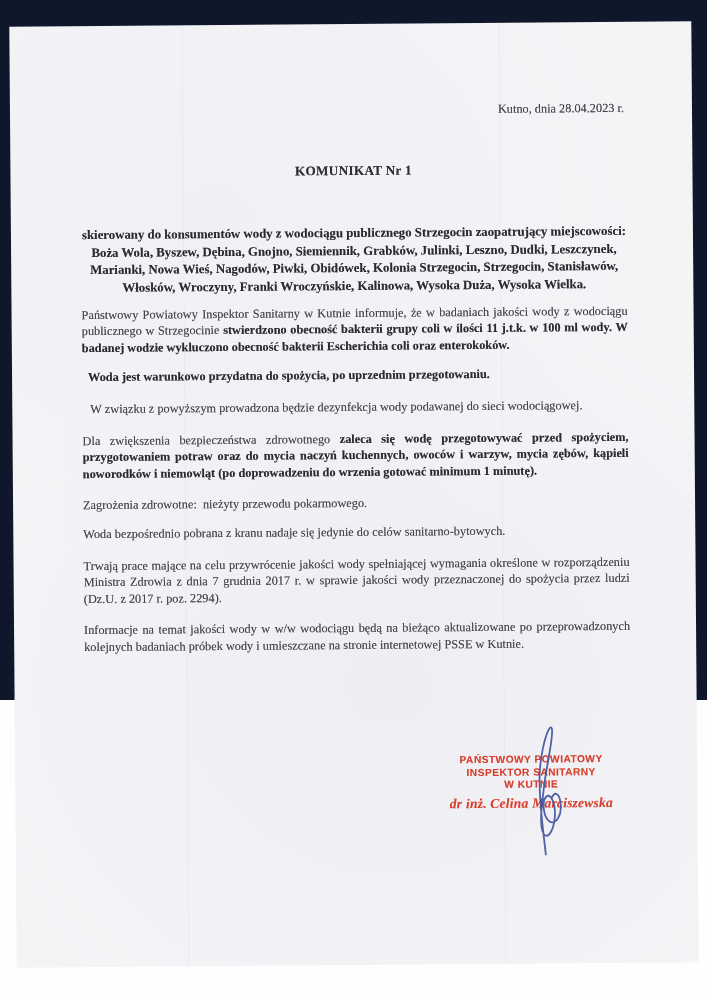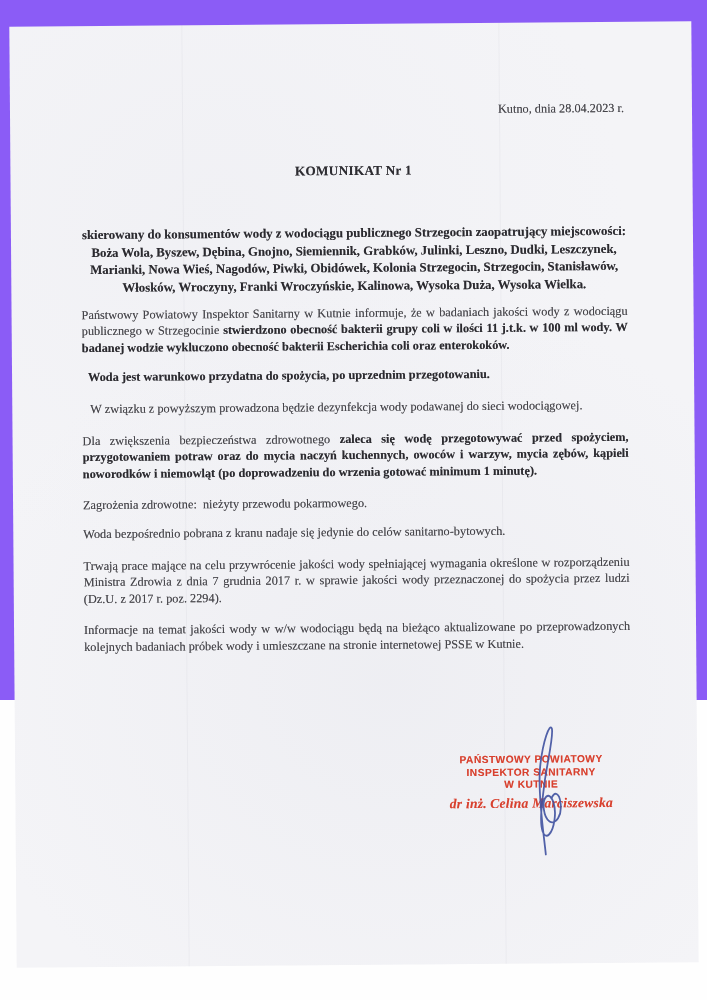--- a/index.html
+++ b/index.html
@@ -9,21 +9,21 @@
     height: 1000px;
     background: #fefefe;
     overflow: hidden;
     font-family: "Liberation Serif", "DejaVu Serif", serif;
   }
 
   .scan-canvas {
     position: relative;
     width: 707px;
     height: 700px;
-    background: #8b5cf6;
+    background: #0f172a;
   }
 
   
   .paper {
     position: absolute;
     left: 13px;
     top: 24px;
     width: 682px;
     height: 941px;
     background:

